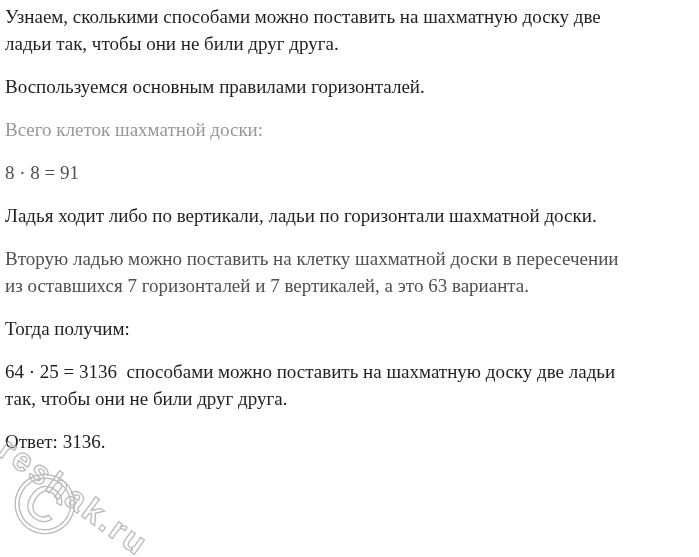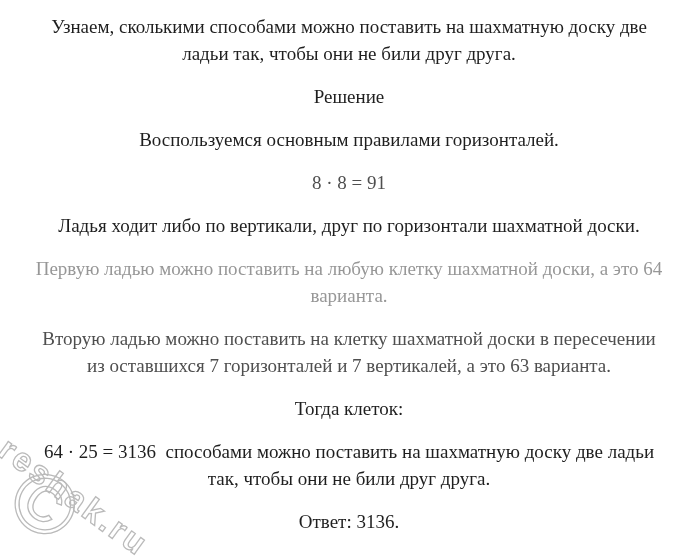--- a/index.html
+++ b/index.html
@@ -20,24 +20,23 @@
   }
   .page {
     position: absolute;
     inset: 0;
     padding: 3px 6px 0 5px;
     font-family: "Liberation Serif", "DejaVu Serif", serif;
     font-size: 19px;
     color: var(--text-dark);
   }
   .page p {
-    margin: 10px 0 16px 0;
+    margin: 0 0 16px 0;
     line-height: 27px;
     white-space: pre-wrap;
-    text-align: center;
   }
   .tone-dark  { color: var(--text-dark); }
   .tone-semi  { color: var(--text-semi); }
   .tone-faded { color: var(--text-faded); }
   .watermark {
     position: absolute;
     inset: 0;
     pointer-events: none;
     opacity: 0.9;
   }
@@ -65,29 +64,27 @@
     color: transparent;
     -webkit-text-stroke: 1.3px var(--watermark);
   }
 </style>
 </head>
 <body>
 
 <div class="page">
   <p class="tone-dark">Узнаем, сколькими способами можно поставить на шахматную доску две
 ладьи так, чтобы они не били друг друга.</p>
-  <p class="tone-dark">Решение</p>
   <p class="tone-dark">Воспользуемся основным правилами горизонталей.</p>
+  <p class="tone-faded">Всего клеток шахматной доски:</p>
   <p class="tone-semi">8 · 8 = 91</p>
-  <p class="tone-dark">Ладья ходит либо по вертикали, друг по горизонтали шахматной доски.</p>
-  <p class="tone-faded">Первую ладью можно поставить на любую клетку шахматной доски, а это 64
-варианта.</p>
+  <p class="tone-dark">Ладья ходит либо по вертикали, ладьи по горизонтали шахматной доски.</p>
   <p class="tone-semi">Вторую ладью можно поставить на клетку шахматной доски в пересечении
 из оставшихся 7 горизонталей и 7 вертикалей, а это 63 варианта.</p>
-  <p class="tone-dark">Тогда клеток:</p>
+  <p class="tone-dark">Тогда получим:</p>
   <p class="tone-dark">64 · 25 = 3136  способами можно поставить на шахматную доску две ладьи
 так, чтобы они не били друг друга.</p>
   <p class="tone-dark">Ответ: 3136.</p>
 </div>
 
 <div class="watermark">
   <span class="wm-copy">©</span>
   <span class="wm-text">reshak.ru</span>
 </div>
 

